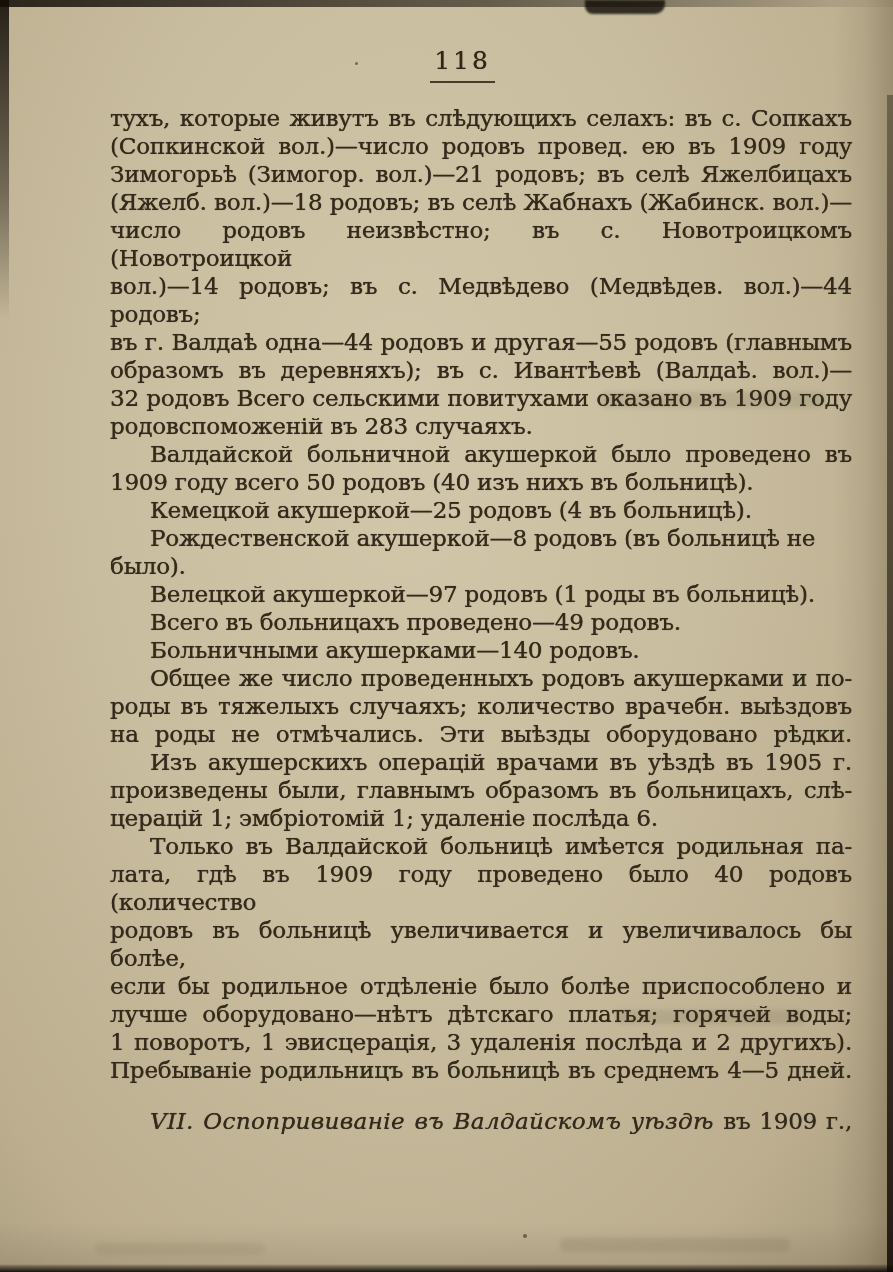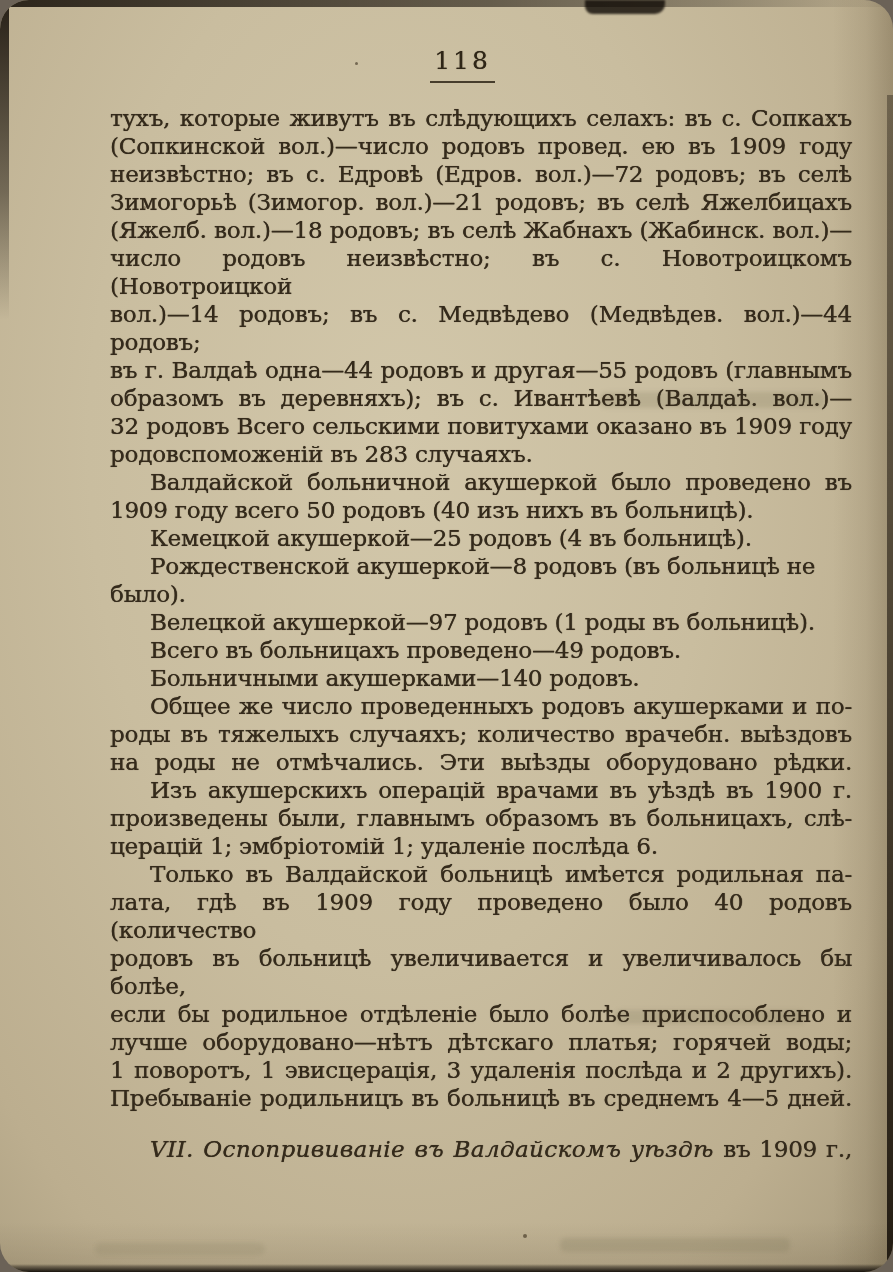--- a/index.html
+++ b/index.html
@@ -6,21 +6,20 @@
   body{background:#6b6257;}
   .page{
     position:relative;
     width:893px;height:1272px;
     margin:0 auto;
     overflow:hidden;
     font-family:"DejaVu Serif", serif;
     background:
       radial-gradient(ellipse at 45% 35%, #d2c7aa 0%, #c9bd9f 45%, #bcae8f 80%, #a79a7c 100%);
     color:#342a1b;
-    border-radius:29px;
   }
   
   .shade-right{
     position:absolute;top:0;bottom:0;right:0;width:60px;
     background:linear-gradient(to right, rgba(0,0,0,0) 0%, rgba(70,55,30,0.10) 55%, rgba(70,55,30,0.28) 100%);
   }
   .shade-bottom{
     position:absolute;left:0;right:0;bottom:0;height:50px;
     background:linear-gradient(to bottom, rgba(0,0,0,0), rgba(60,45,25,0.14));
   }
@@ -111,40 +110,39 @@
   <i class="speck s3"></i>
   <i class="speck s4"></i>
 
   <div class="pagenum-wrap">
     <span class="pagenum">118</span>
   </div>
 
   <div class="textblock" id="textblock">
       <div class="line j">тухъ, которые живутъ въ слѣдующихъ селахъ: въ с. Сопкахъ</div>
       <div class="line j">(Сопкинской вол.)—число родовъ провед. ею въ 1909 году</div>
-      <div class="line j">неизвѣстно; въ с. Едровѣ (Едров. вол.)—72 родовъ; въ селѣ</div>
       <div class="line j">Зимогорьѣ (Зимогор. вол.)—21 родовъ; въ селѣ Яжелбицахъ</div>
       <div class="line j">(Яжелб. вол.)—18 родовъ; въ селѣ Жабнахъ (Жабинск. вол.)—</div>
       <div class="line j">число родовъ неизвѣстно; въ с. Новотроицкомъ (Новотроицкой</div>
       <div class="line j">вол.)—14 родовъ; въ с. Медвѣдево (Медвѣдев. вол.)—44 родовъ;</div>
       <div class="line j">въ г. Валдаѣ одна—44 родовъ и другая—55 родовъ (главнымъ</div>
       <div class="line j">образомъ въ деревняхъ); въ с. Ивантѣевѣ (Валдаѣ. вол.)—</div>
       <div class="line j">32 родовъ Всего сельскими повитухами оказано въ 1909 году</div>
       <div class="line">родовспоможеній въ 283 случаяхъ.</div>
       <div class="line j ind">Валдайской больничной акушеркой было проведено въ</div>
       <div class="line">1909 году всего 50 родовъ (40 изъ нихъ въ больницѣ).</div>
       <div class="line ind">Кемецкой акушеркой—25 родовъ (4 въ больницѣ).</div>
       <div class="line ind">Рождественской акушеркой—8 родовъ (въ больницѣ не было).</div>
       <div class="line ind">Велецкой акушеркой—97 родовъ (1 роды въ больницѣ).</div>
       <div class="line ind">Всего въ больницахъ проведено—49 родовъ.</div>
       <div class="line ind">Больничными акушерками—140 родовъ.</div>
       <div class="line j ind">Общее же число проведенныхъ родовъ акушерками и по-</div>
       <div class="line j">роды въ тяжелыхъ случаяхъ; количество врачебн. выѣздовъ</div>
       <div class="line j">на роды не отмѣчались. Эти выѣзды оборудовано рѣдки.</div>
-      <div class="line j ind">Изъ акушерскихъ операцій врачами въ уѣздѣ въ 1900 г.</div>
+      <div class="line j ind">Изъ акушерскихъ операцій врачами въ уѣздѣ въ 1905 г.</div>
       <div class="line j">произведены были, главнымъ образомъ въ больницахъ, слѣ-</div>
       <div class="line">церацій 1; эмбріотомій 1; удаленіе послѣда 6.</div>
       <div class="line j ind">Только въ Валдайской больницѣ имѣется родильная па-</div>
       <div class="line j">лата, гдѣ въ 1909 году проведено было 40 родовъ (количество</div>
       <div class="line j">родовъ въ больницѣ увеличивается и увеличивалось бы болѣе,</div>
       <div class="line j">если бы родильное отдѣленіе было болѣе приспособлено и</div>
       <div class="line j">лучше оборудовано—нѣтъ дѣтскаго платья; горячей воды;</div>
       <div class="line j">1 поворотъ, 1 эвисцерація, 3 удаленія послѣда и 2 другихъ).</div>
       <div class="line j">Пребываніе родильницъ въ больницѣ въ среднемъ 4—5 дней.</div>
       <div class="line j ind gap"><span class="it">VII. Оспопрививаніе въ Валдайскомъ уѣздѣ </span><span>въ 1909 г.,</span></div>

